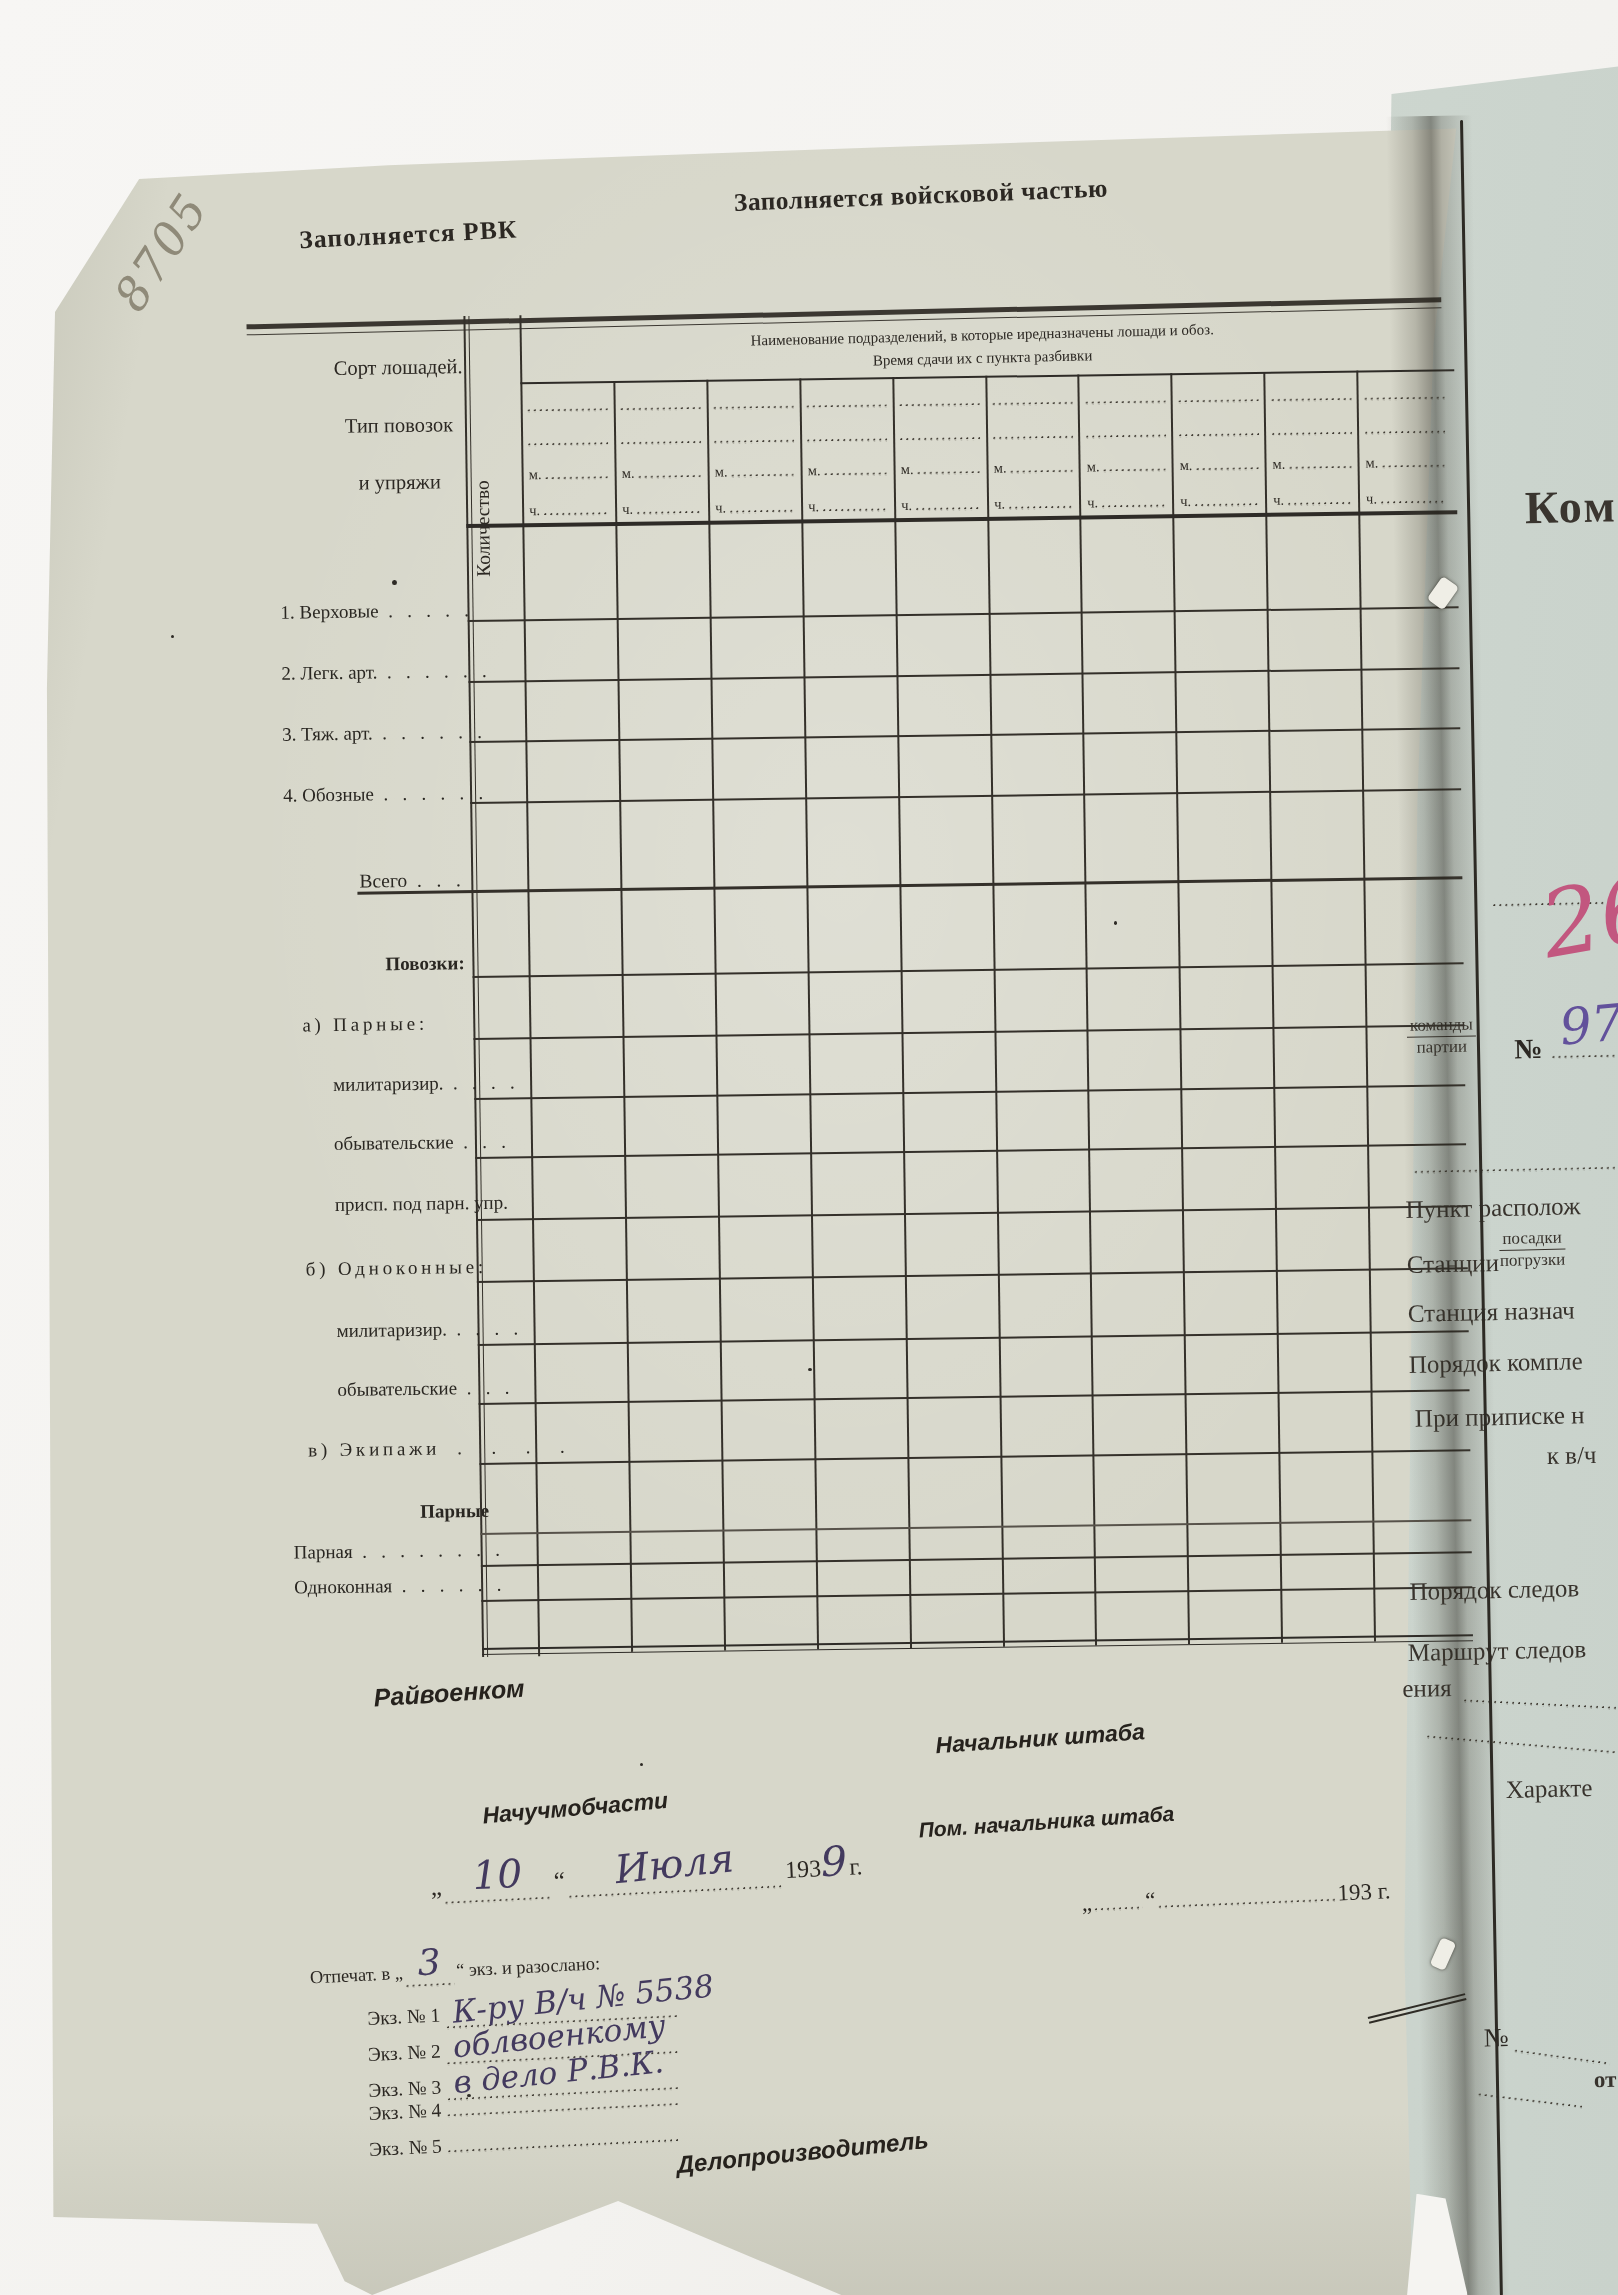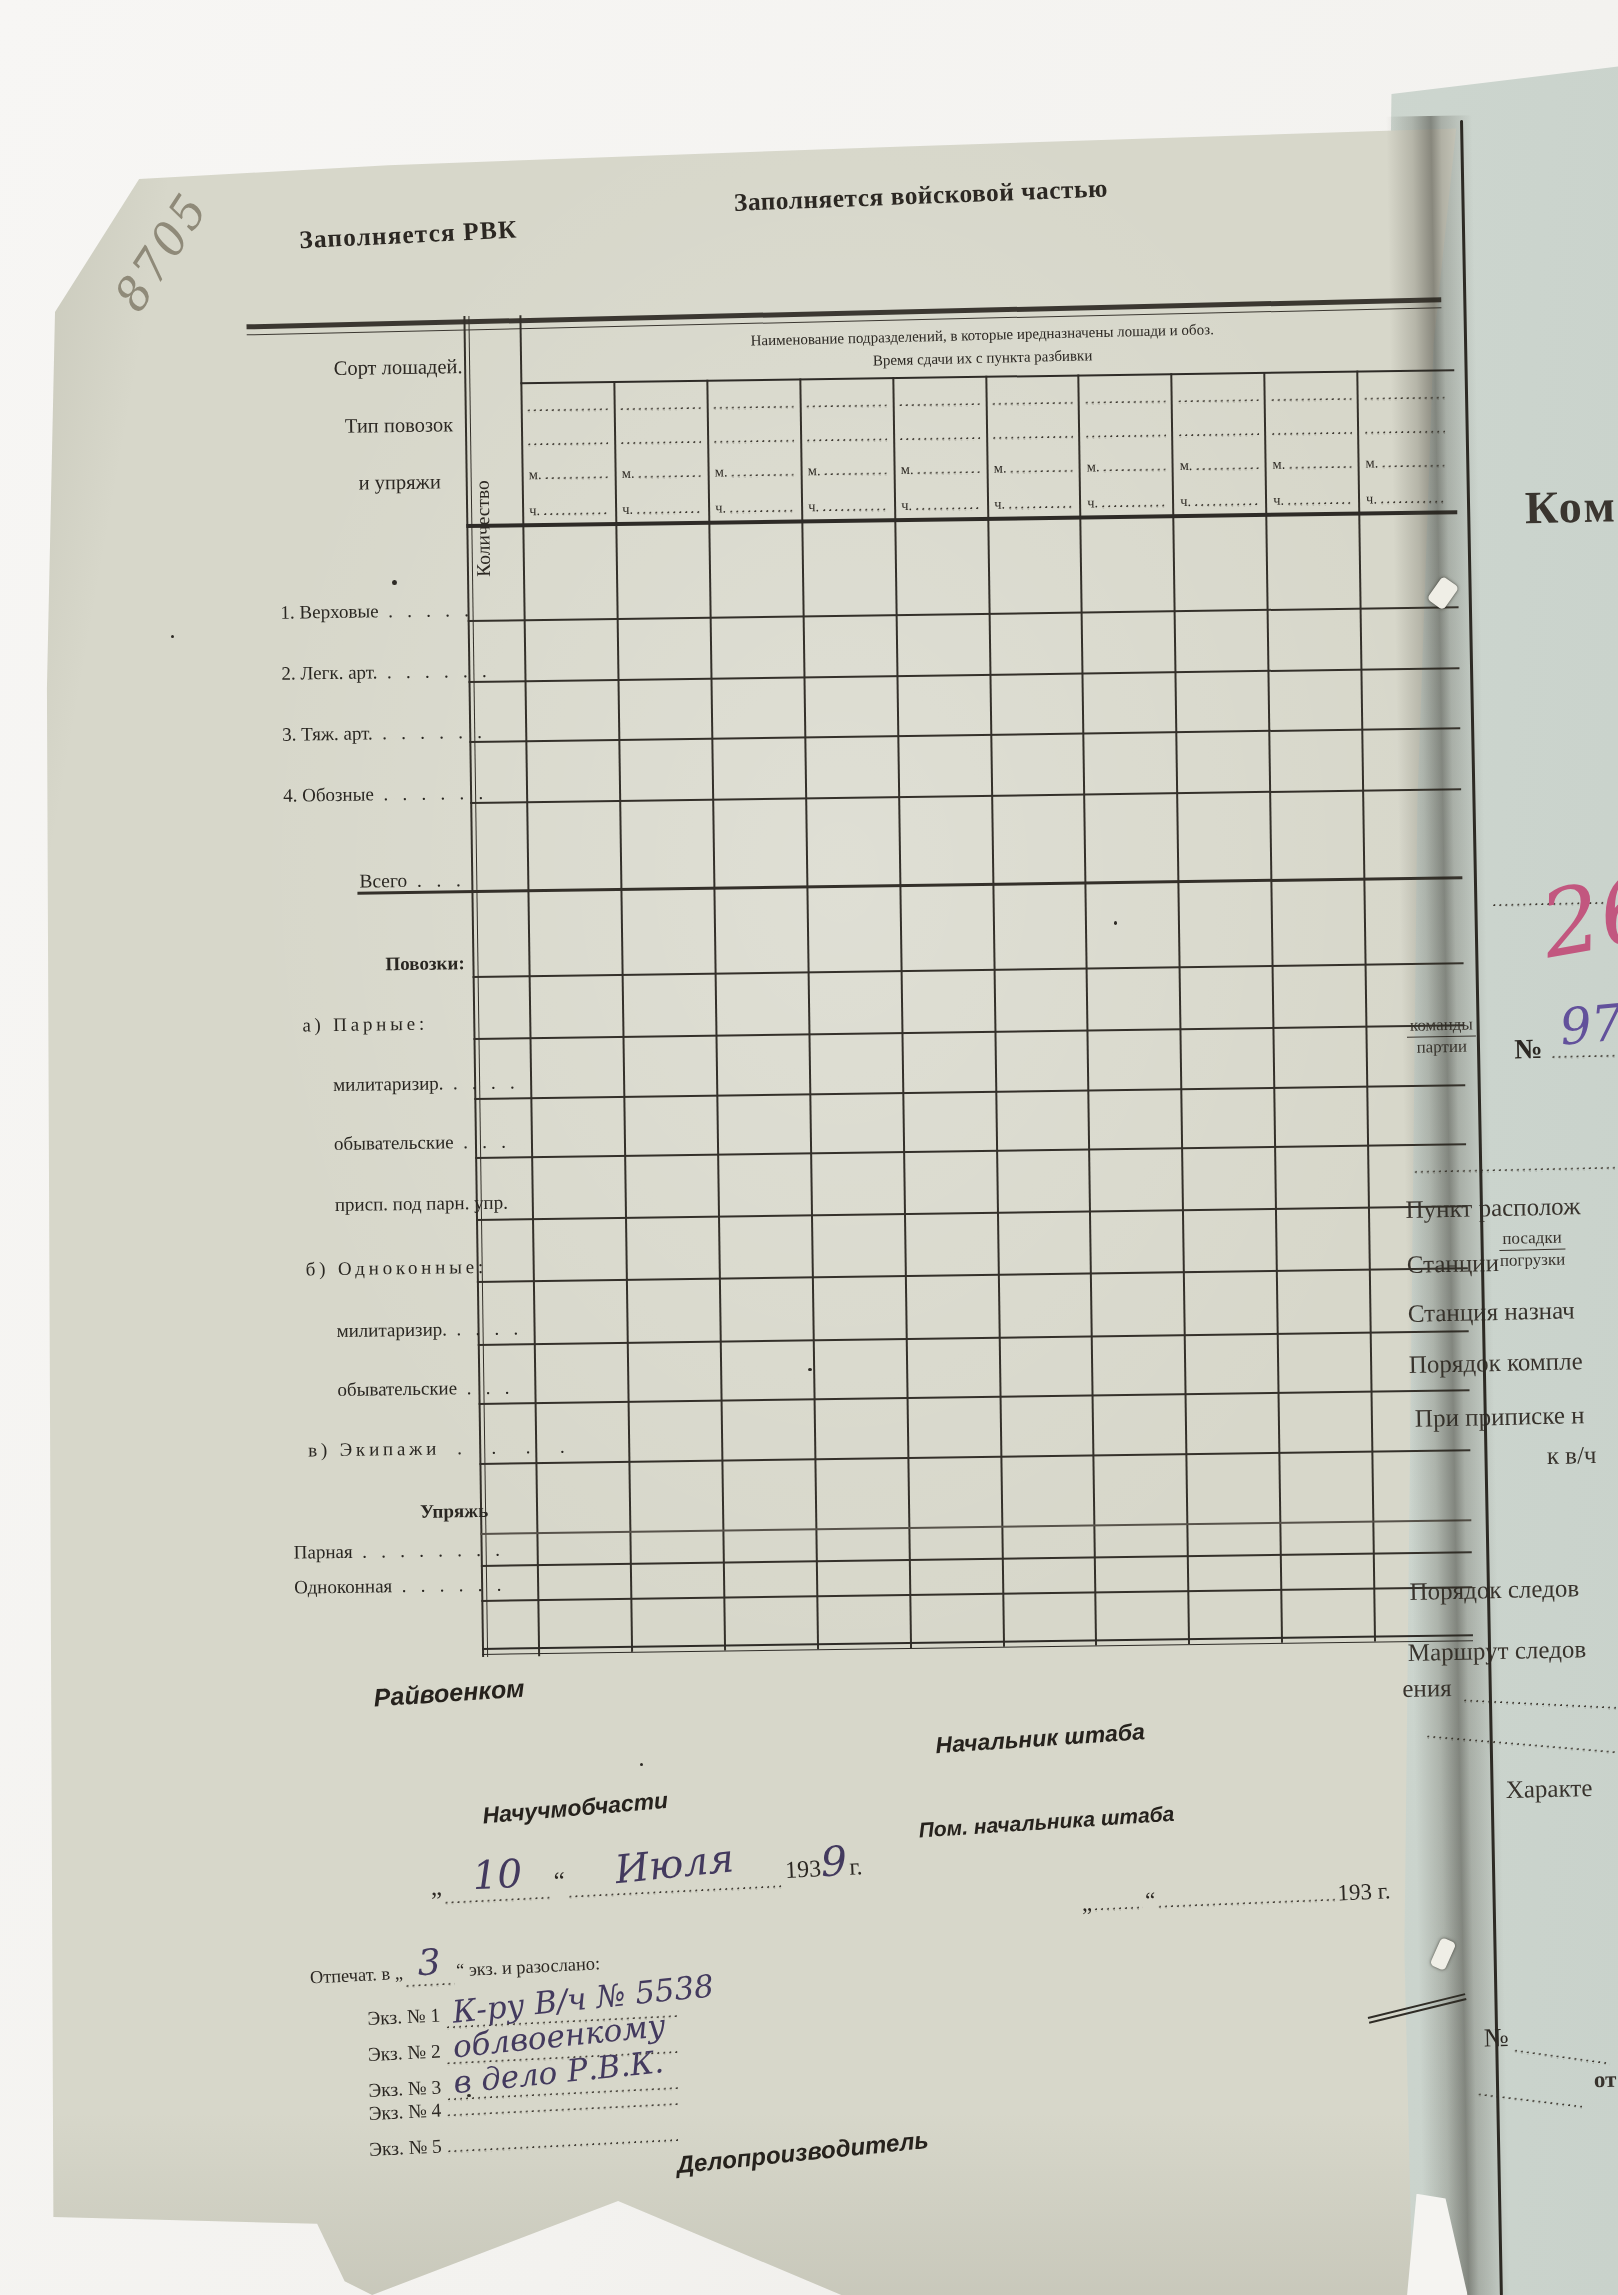--- a/index.html
+++ b/index.html
@@ -258,21 +258,21 @@
         <div class="abs row-label total" style="left: 305px; top: 725px;">Всего&nbsp;&nbsp;.&nbsp;&nbsp;&nbsp;.&nbsp;&nbsp;&nbsp;.</div>
         <div class="abs row-label heading" style="left: 330px; top: 808px;">Повозки:</div>
         <div class="abs row-label group" style="left: 246px; top: 868px;">а) Парные:</div>
         <div class="abs row-label sub" style="left: 276px; top: 928px;">милитаризир.&nbsp;&nbsp;.&nbsp;&nbsp;&nbsp;.&nbsp;&nbsp;&nbsp;.&nbsp;&nbsp;&nbsp;.</div>
         <div class="abs row-label sub" style="left: 276px; top: 987px;">обывательские&nbsp;&nbsp;.&nbsp;&nbsp;&nbsp;.&nbsp;&nbsp;&nbsp;.</div>
         <div class="abs row-label sub" style="left: 276px; top: 1048px;">присп. под парн. упр.</div>
         <div class="abs row-label group" style="left: 246px; top: 1112px;">б) Одноконные:</div>
         <div class="abs row-label sub" style="left: 276px; top: 1174px;">милитаризир.&nbsp;&nbsp;.&nbsp;&nbsp;&nbsp;.&nbsp;&nbsp;&nbsp;.&nbsp;&nbsp;&nbsp;.</div>
         <div class="abs row-label sub" style="left: 276px; top: 1233px;">обывательские&nbsp;&nbsp;.&nbsp;&nbsp;&nbsp;.&nbsp;&nbsp;&nbsp;.</div>
         <div class="abs row-label group" style="left: 246px; top: 1293px;">в) Экипажи&nbsp;&nbsp;.&nbsp;&nbsp;&nbsp;.&nbsp;&nbsp;&nbsp;.&nbsp;&nbsp;&nbsp;.</div>
-        <div class="abs row-label heading" style="left: 357px; top: 1356px;">Упряжь</div>
+        <div class="abs row-label heading" style="left: 357px; top: 1356px;">Парные</div>
         <div class="abs row-label item" style="left: 230px; top: 1395px;">Парная&nbsp;&nbsp;.&nbsp;&nbsp;&nbsp;.&nbsp;&nbsp;&nbsp;.&nbsp;&nbsp;&nbsp;.&nbsp;&nbsp;&nbsp;.&nbsp;&nbsp;&nbsp;.&nbsp;&nbsp;&nbsp;.&nbsp;&nbsp;&nbsp;.</div>
         <div class="abs row-label item" style="left: 230px; top: 1430px;">Одноконная&nbsp;&nbsp;.&nbsp;&nbsp;&nbsp;.&nbsp;&nbsp;&nbsp;.&nbsp;&nbsp;&nbsp;.&nbsp;&nbsp;&nbsp;.&nbsp;&nbsp;&nbsp;.</div>
       </div>
 
     <div class="abs sans-it" style="left:308px;top:1534px;font-size:25px;transform:rotate(-3deg);">Райвоенком</div>
     <div class="abs sans-it" style="left:869px;top:1589px;font-size:23px;transform:rotate(-3deg);">Начальник штаба</div>
     <div class="abs sans-it" style="left:415px;top:1652px;font-size:23px;transform:rotate(-4deg);">Начучмобчасти</div>
     <div class="abs sans-it" style="left:851px;top:1674px;font-size:21px;transform:rotate(-3deg);">Пом. начальника штаба</div>
 
     <div class="abs" style="left:362px;top:1705px;white-space:nowrap;transform:rotate(-2deg);">

